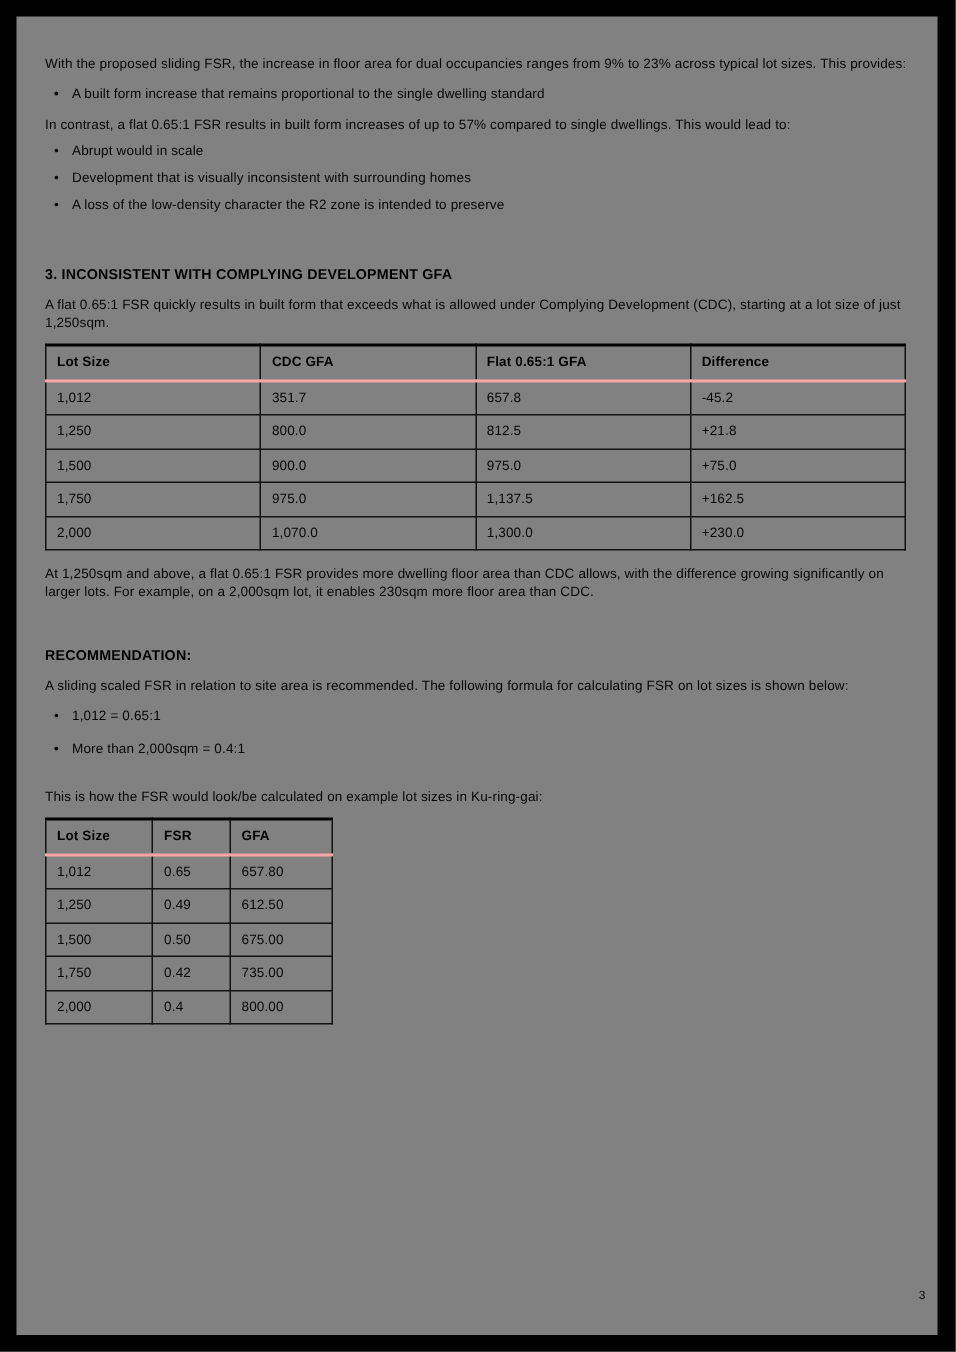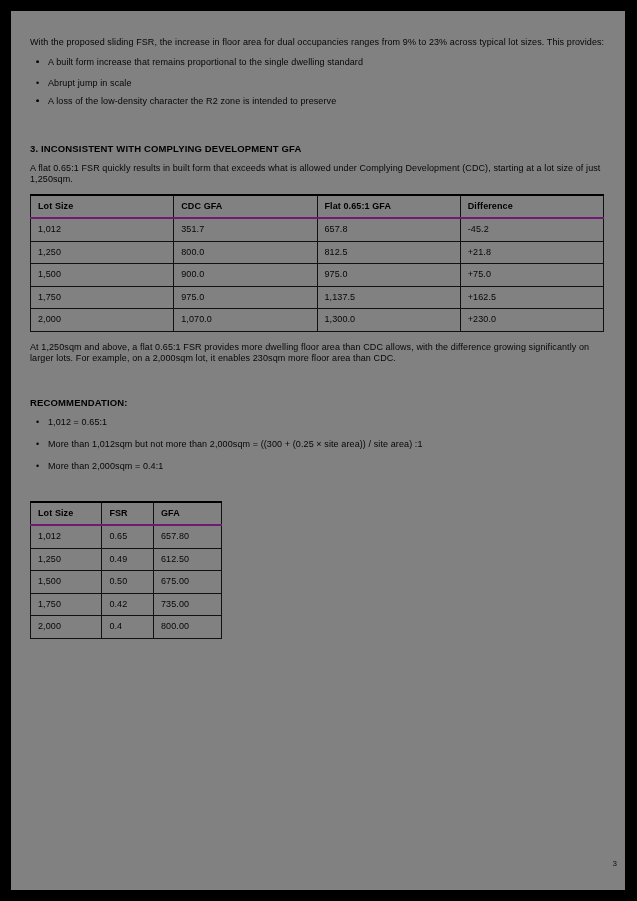--- a/index.html
+++ b/index.html
@@ -44,43 +44,44 @@
     border:1px solid #111;
     font-size:9px;color:#060606;text-align:left;
     padding:5px 6px 5px 7px;height:10px;
   }
   th{font-weight:bold;color:#000;}
   table.tbl-main th,table.tbl-main td{width:25%;}
   table.tbl-small th:nth-child(1),table.tbl-small td:nth-child(1){width:76px;}
   table.tbl-small th:nth-child(2),table.tbl-small td:nth-child(2){width:48px;}
   table.tbl-small th:nth-child(3),table.tbl-small td:nth-child(3){width:68px;}
   table{border-top:2px solid #000;}
-  thead tr{border-bottom:2px solid #701a75;padding-left:12px;}
+  thead tr{border-bottom:2px solid #fca5a5;padding-left:12px;}
   .page-number{
     position:absolute;right:8px;bottom:22px;
     font-size:8px;color:#101010;
   }
 </style>
 </head>
 <body>
 
 <div class="page">
 
   <div class="body-text">
     <p class="para">With the proposed sliding FSR, the increase in floor area for dual occupancies ranges from 9% to 23% across typical lot sizes. This provides:</p>
 
     <ul class="bullets wide">
       <li><span class="dot">•</span></li>
       <li><span class="dot">•</span><span>A built form increase that remains proportional to the single dwelling standard</span></li>
     </ul>
 
+    <p class="para">In contrast, a flat 0.65:1 FSR results in built form increases of up to 57% compared to single dwellings. This would lead to:</p>
 
     <ul class="bullets">
-      <li><span class="dot">•</span><span>Abrupt jump in scale</span></li>
-      <li><span class="dot">•</span></li>
+      <li><span class="dot">•</span><span>Abrupt would in scale</span></li>
+      <li><span class="dot">•</span><span>Development that is visually inconsistent with surrounding homes</span></li>
       <li><span class="dot">•</span><span>A loss of the low-density character the R2 zone is intended to preserve</span></li>
     </ul>
 
     <div class="section-gap"></div>
 
     <h2>3. INCONSISTENT WITH COMPLYING DEVELOPMENT GFA</h2>
     <p class="para">A flat 0.65:1 FSR quickly results in built form that exceeds what is allowed under Complying Development (CDC), starting at a lot size of just 1,250sqm.</p>
 
     <table class="tbl-main">
         <thead>
@@ -123,29 +124,31 @@
             <td>+230.0</td>
           </tr>
         </tbody>
       </table>
 
     <p class="para">At 1,250sqm and above, a flat 0.65:1 FSR provides more dwelling floor area than CDC allows, with the difference growing significantly on larger lots. For example, on a 2,000sqm lot, it enables 230sqm more floor area than CDC.</p>
 
     <div class="section-gap"></div>
 
     <h2>RECOMMENDATION:</h2>
+    <p class="para">A sliding scaled FSR in relation to site area is recommended. The following formula for calculating FSR on lot sizes is shown below:</p>
 
     <ul class="bullets" style="margin-top:8px;">
       <li style="margin-bottom:11px;"><span class="dot">•</span><span>1,012 = 0.65:1</span></li>
-      <li style="margin-bottom:11px;"><span class="dot">•</span><span>More than 1,012sqm but not more than 2,000sqm = ((300 + (0.25 × site area)) / site area) :1</span></li>
+      <li style="margin-bottom:11px;"><span class="dot">•</span></li>
       <li style="margin-bottom:11px;"><span class="dot">•</span><span>More than 2,000sqm = 0.4:1</span></li>
     </ul>
 
     <div class="small-gap"></div>
 
+    <p class="para">This is how the FSR would look/be calculated on example lot sizes in Ku-ring-gai:</p>
 
     <table class="tbl-small">
         <thead>
           <tr>
             <th>Lot Size</th>
             <th>FSR</th>
             <th>GFA</th>
           </tr>
         </thead>
         <tbody>

